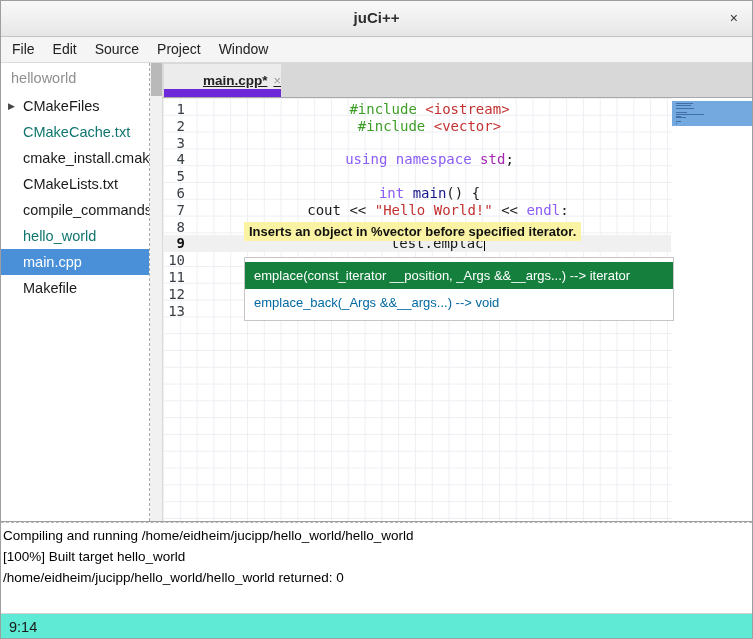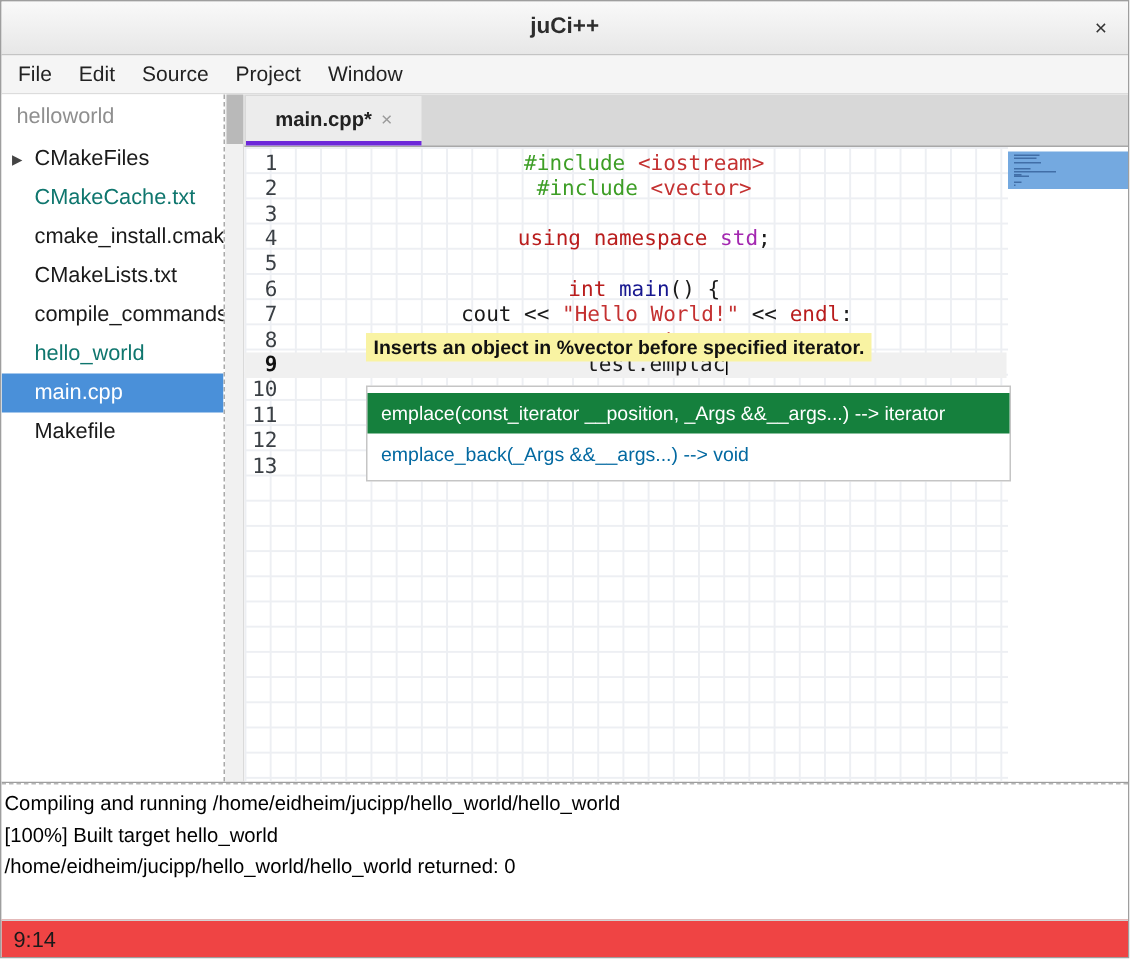--- a/index.html
+++ b/index.html
@@ -56,43 +56,43 @@
   }
   .tree-scrollbar .thumb { position:absolute; left:1px; top:0; width:11px; height:33px; background:#b9b9b9; }
   
   .editor-zone { position:absolute; left:162px; top:0; width:589px; height:458px; }
   .tabbar {
     position:absolute; left:0; top:0; width:589px; height:35px;
     background:#d8d8d8; border-bottom:1px solid #a8a8a8;
   }
   .tab {
     position:absolute; left:1px; top:1px; width:117px; height:33px;
-    background:#ececec; border-bottom:3px solid #6d28d9;
-    text-align:center; padding-top:7px;
+    background:#ececec; border-bottom:8px solid #6d28d9;
+    text-align:right; padding-top:7px;text-decoration:underline;
   }
   .tab-label { font-weight:bold; font-size:13.5px; color:#222; }
   .tab-close { font-size:13px; color:#9a9a9a; margin-left:6px; }
   .editor { position:absolute; left:0; top:35px; width:589px; height:423px; background:#fff; overflow:hidden; }
   .grid-layer {
     position:absolute; left:0; top:0; right:80px; bottom:0;
     background-image:
       linear-gradient(#edeff3 1px, transparent 1px),
       linear-gradient(90deg, #edeff3 1px, transparent 1px);
     background-size:16.8px 16.8px;
   }
   .current-line-bg { position:absolute; left:0; top:137px; right:81px; height:17px; background:#f0f0f0; }
   .gutter { position:absolute; left:0; top:3px; width:22px; font-family:"DejaVu Sans Mono", monospace; font-size:14px; color:#3a3f44; text-align:right; }
   .gutter .ln { height:16.8px; line-height:16.8px; }
   .gutter .ln.cur { font-weight:bold; color:#111; }
   .code { position:absolute; left:25px; top:3px; right:81px; font-family:"DejaVu Sans Mono", monospace; font-size:14px; }
   .code-line { height:16.8px; line-height:16.8px; white-space:pre;text-align:center; }
   .tok-pp  { color:#3d9e26; }
   .tok-hdr { color:#c43131; }
   .tok-str { color:#c43131; }
-  .tok-kw  { color:#b91c1c; }
+  .tok-kw  { color:#8b5cf6; }
   .tok-fn  { color:#16168f; }
   .tok-ns  { color:#a327b0; }
   .tok-pl  { color:#1a1a1a; }
   .caret { display:inline-block; width:1.5px; height:15px; background:#000; vertical-align:middle; margin-top:-2px; }
   
   .minimap { position:absolute; right:0; top:0; width:80px; bottom:0; background:#fff; }
   .mm-viewport { position:absolute; left:0; top:3px; width:80px; height:25px; background:#74a9e0; padding:2px 0 0 4px; }
   .mm-line { height:1px; margin-bottom:0.8px; background:rgba(23,62,120,0.55); }
   
   .tooltip {
@@ -112,21 +112,21 @@
   
   .terminal {
     position:absolute; left:0; top:521px; width:751px; height:91px;
     background:#fff; border-top:1px dashed #b8b8b8;
     padding:2px 0 0 2px; font-size:13.5px; color:#000;
   }
   .terminal-line { height:21px; line-height:21px; white-space:nowrap; }
   
   .statusbar {
     position:absolute; left:0; top:612px; width:751px; height:27px;
-    background:#ef4444; border-top:1px solid #d2d2d2;
+    background:#5eead4; border-top:1px solid #d2d2d2;
     line-height:26px; padding-left:8px; font-size:14.5px; color:#1a1a1a;
   }
 </style>
 </head>
 <body>
 
 <div class="app">
 
   <div class="titlebar">
     <span class="title">juCi++</span>

